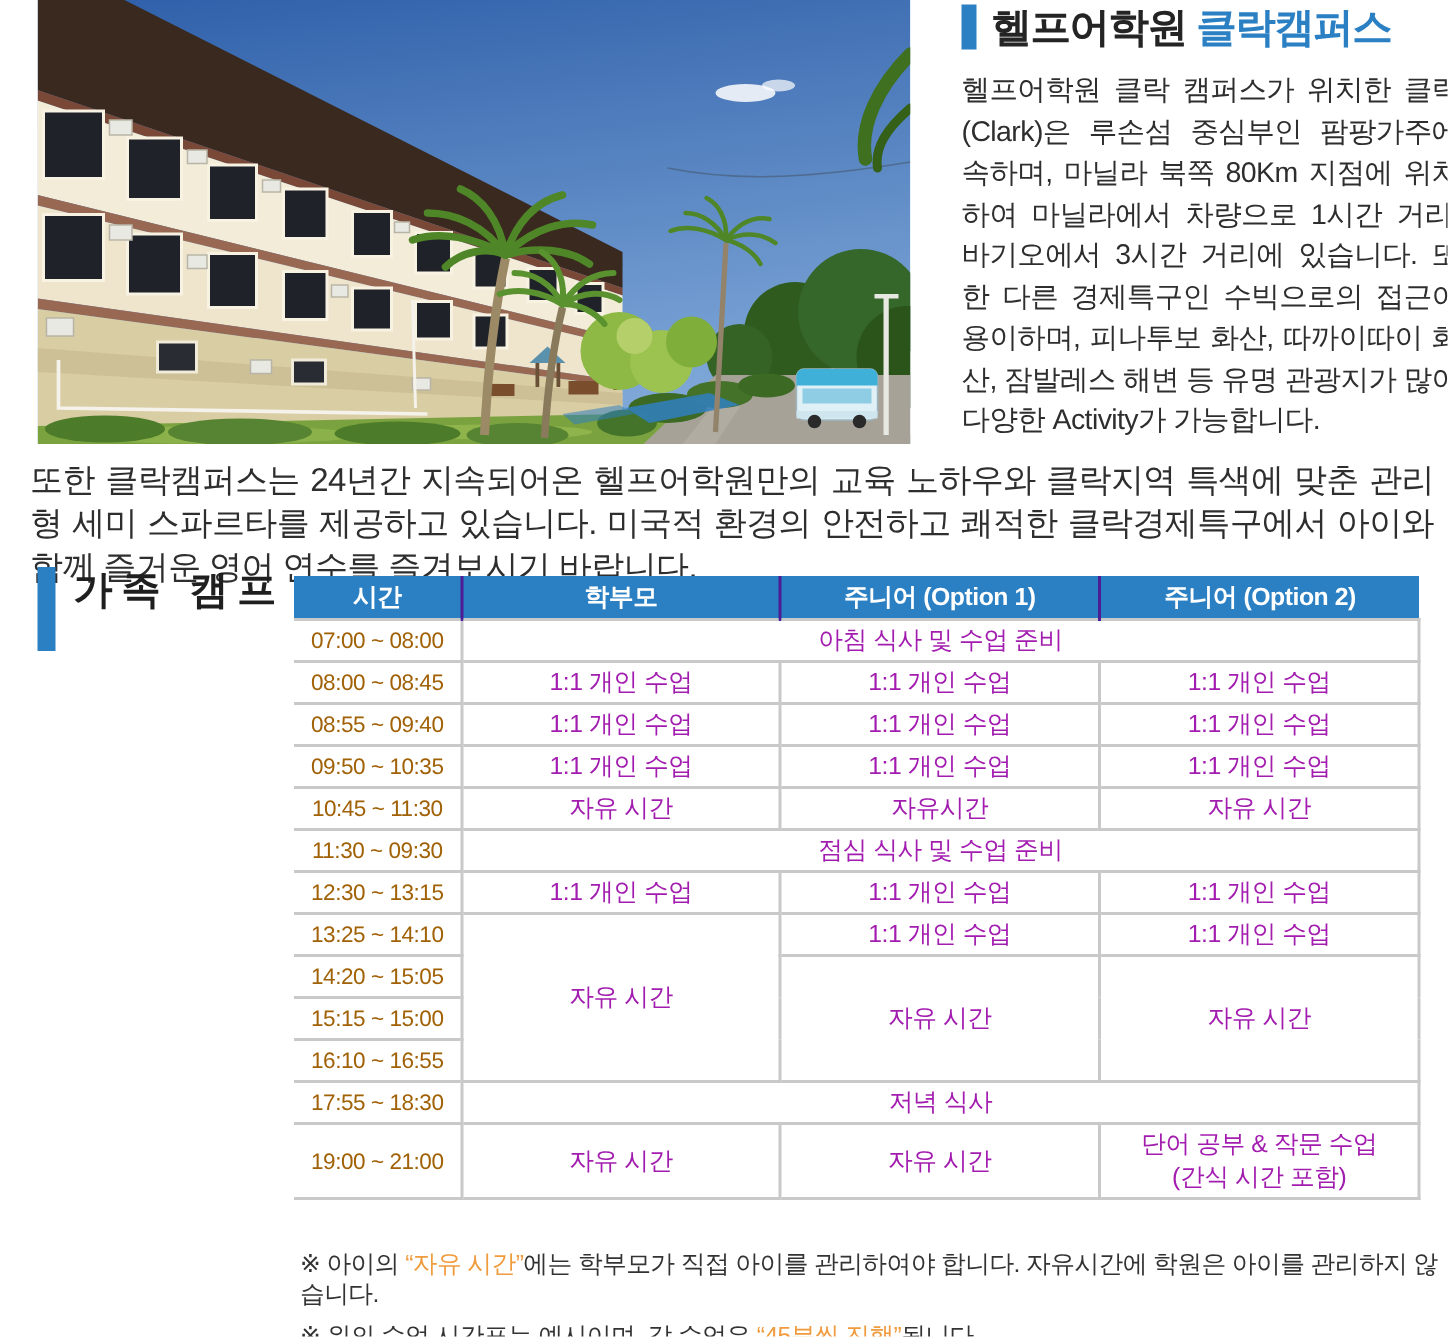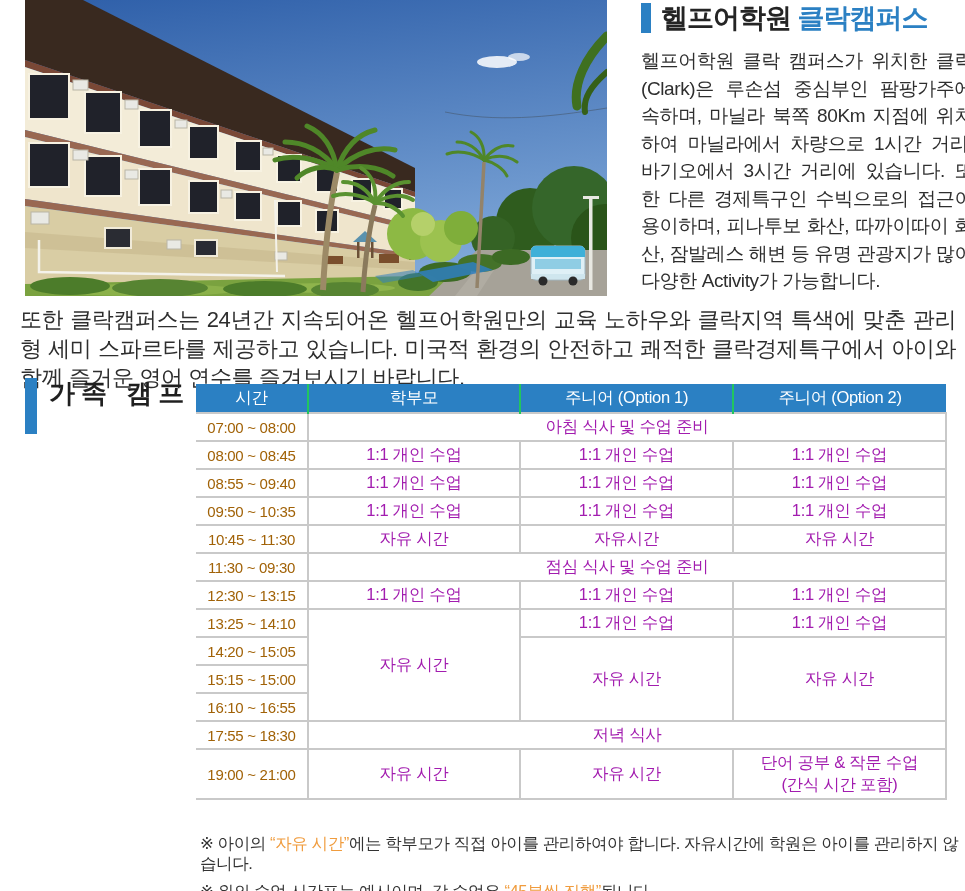--- a/index.html
+++ b/index.html
@@ -41,24 +41,24 @@
   .sched-title .l1{color:#1f1f1f;display:block;}
   .sched-title .l2{color:var(--accent);display:block;}
   
   .table-wrap{position:absolute;left:196px;top:384px;width:750px;}
   table{width:750px;border-collapse:collapse;table-layout:fixed;}
   col.c-time{width:112px;}
   col.c-a{width:212px;}
   col.c-b{width:213px;}
   col.c-c{width:213px;}
   thead th{
-    background:var(--accent);color:#fff;font-size:16.5px;font-weight:normal;
+    background:var(--accent);color:#fff;font-size:16.5px;font-weight:bold;
     height:29px;padding:0 2px;letter-spacing:-0.3px;
   }
-  thead th + th{border-left:2px solid #22c55e;}
+  thead th + th{border-left:2px solid #4c1d95;}
   tbody td{
     border:2px solid var(--border);
     height:28px;padding:2px 4px;text-align:center;vertical-align:middle;
     font-size:16.5px;color:#a21caf;letter-spacing:-0.3px;white-space:pre-line;
   }
   tbody td.t-time{border-left:none;font-size:15px;color:#a16207;}
   
   .notes{position:absolute;left:200px;top:833px;width:760px;}
   .note-line{font-size:16.5px;line-height:20px;color:#333;margin-bottom:8px;letter-spacing:-0.4px;}
   .note-hl{color:var(--orange);}

